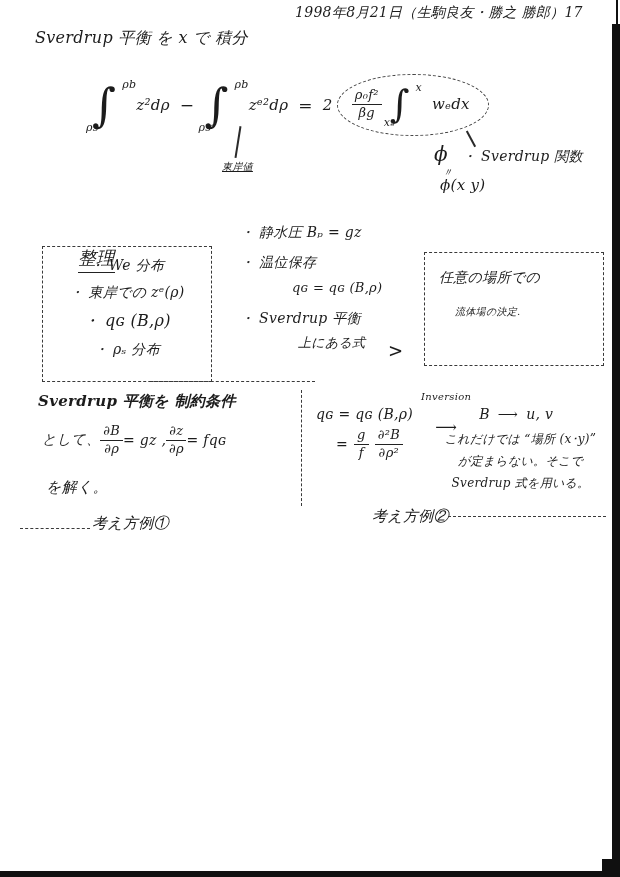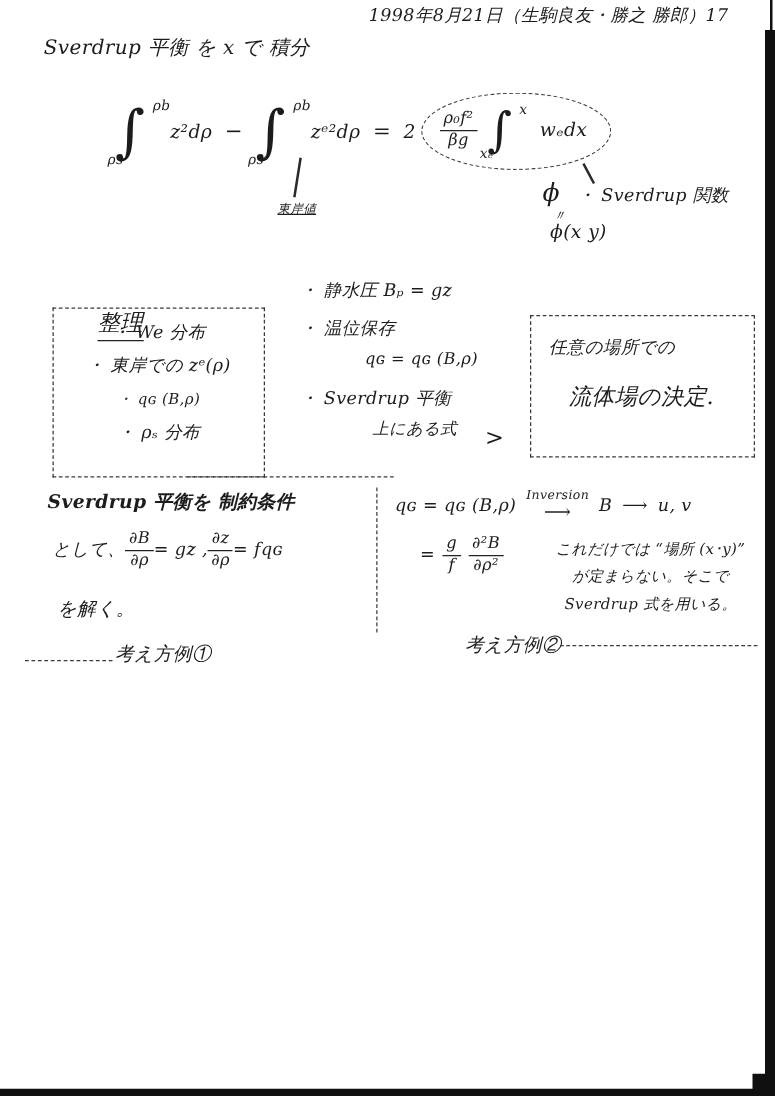--- a/index.html
+++ b/index.html
@@ -21,21 +21,21 @@
   .eqbody { font-size:15px; }
   .op { font-size:17px; margin:0 10px; }
   .frac { display:inline-flex; flex-direction:column; align-items:center; line-height:1.15; font-size:13px; }
   .frac .num { border-bottom:1.3px solid #222; padding:0 3px 1px; }
   .frac .den { padding-top:1px; }
   .oval { border:1.6px dashed #444; border-radius:50%; padding:10px 18px 12px 14px; display:inline-flex; align-items:center; gap:8px; }
   .dashedbox { border:1.6px dashed #3a3a3a; }
   .dashline { border-top:1.6px dashed #3a3a3a; height:0; }
   .vdashline { border-left:1.6px dashed #3a3a3a; width:0; }
   .arrow-labeled { display:inline-flex; flex-direction:column; align-items:center; line-height:1; }
-  .arrow-labeled .albl { font-size:10px; margin-bottom:0; }
+  .arrow-labeled .albl { font-size:10px; margin-bottom:18px; }
   .arrow-labeled .ar { font-size:15px; }
   .blackbar { background:#101010; }
   .note { line-height:1.85; }
   .underlined { border-bottom:1.6px solid #222; padding-bottom:2px; }
   .connector { background:#2a2a2a; }
 </style>
 </head>
 <body>
 
 <div class="page">
@@ -82,35 +82,35 @@
   <div class="abs hand" style="left:434px; top:142px; font-size:20px;">ϕ</div>
   <div class="abs hand" style="left:462px; top:148px; font-size:14px;">・ Sverdrup 関数</div>
   <div class="abs hand" style="left:442px; top:165px; font-size:11px;">〃</div>
   <div class="abs hand" style="left:440px; top:176px; font-size:15px;">ϕ(x y)</div>
 
   <div class="abs hand underlined" style="left:78px; top:210px; font-size:18px;margin-top:36px;">整理</div>
 
   <div class="abs dashedbox" style="left:42px; top:246px; width:170px; height:136px; padding:10px 8px;">
     <div class="hand" style="font-size:14px; margin-bottom:9px;">・ We 分布</div>
     <div class="hand" style="font-size:14px; margin-bottom:9px;">・ 東岸での zᵉ(ρ)</div>
-    <div class="hand" style="font-size:12px; margin-bottom:9px;">・ qɢ (B,ρ)</div>
+    <div class="hand" style="font-size:16px; margin-bottom:9px;">・ qɢ (B,ρ)</div>
     <div class="hand" style="font-size:14px;">・ ρₛ 分布</div>
   </div>
 
   <div class="abs hand" style="left:240px; top:224px; font-size:14px;">・ 静水圧  Bₚ = gz</div>
   <div class="abs hand" style="left:240px; top:254px; font-size:14px;">・ 温位保存</div>
   <div class="abs hand" style="left:292px; top:280px; font-size:13px;">qɢ = qɢ (B,ρ)</div>
   <div class="abs hand" style="left:240px; top:310px; font-size:14px;">・ Sverdrup 平衡</div>
   <div class="abs hand" style="left:298px; top:334px; font-size:13px;">上にある式</div>
 
   <div class="abs hand" style="left:388px; top:340px; font-size:18px;">&gt;</div>
 
   <div class="abs dashedbox" style="left:424px; top:252px; width:180px; height:114px;">
     <div class="abs hand" style="left:14px; top:16px; font-size:14px;">任意の場所での</div>
-    <div class="abs hand" style="left:30px; top:52px; font-size:18px;">流体場の決定.</div>
+    <div class="abs hand" style="left:30px; top:52px; font-size:10px;">流体場の決定.</div>
   </div>
 
   <div class="abs dashline" style="left:150px; top:381px; width:165px;"></div>
   <div class="abs vdashline" style="left:301px; top:390px; height:116px;"></div>
 
   <div class="abs hand" style="left:38px; top:392px; font-size:15px;font-weight:bold;">Sverdrup 平衡を 制約条件</div>
   <div class="abs eqrow hand" style="left:42px; top:424px; gap:0; font-size:14px;">
     <span>として、</span>
     <span class="frac">
       <span class="num">∂B</span>

